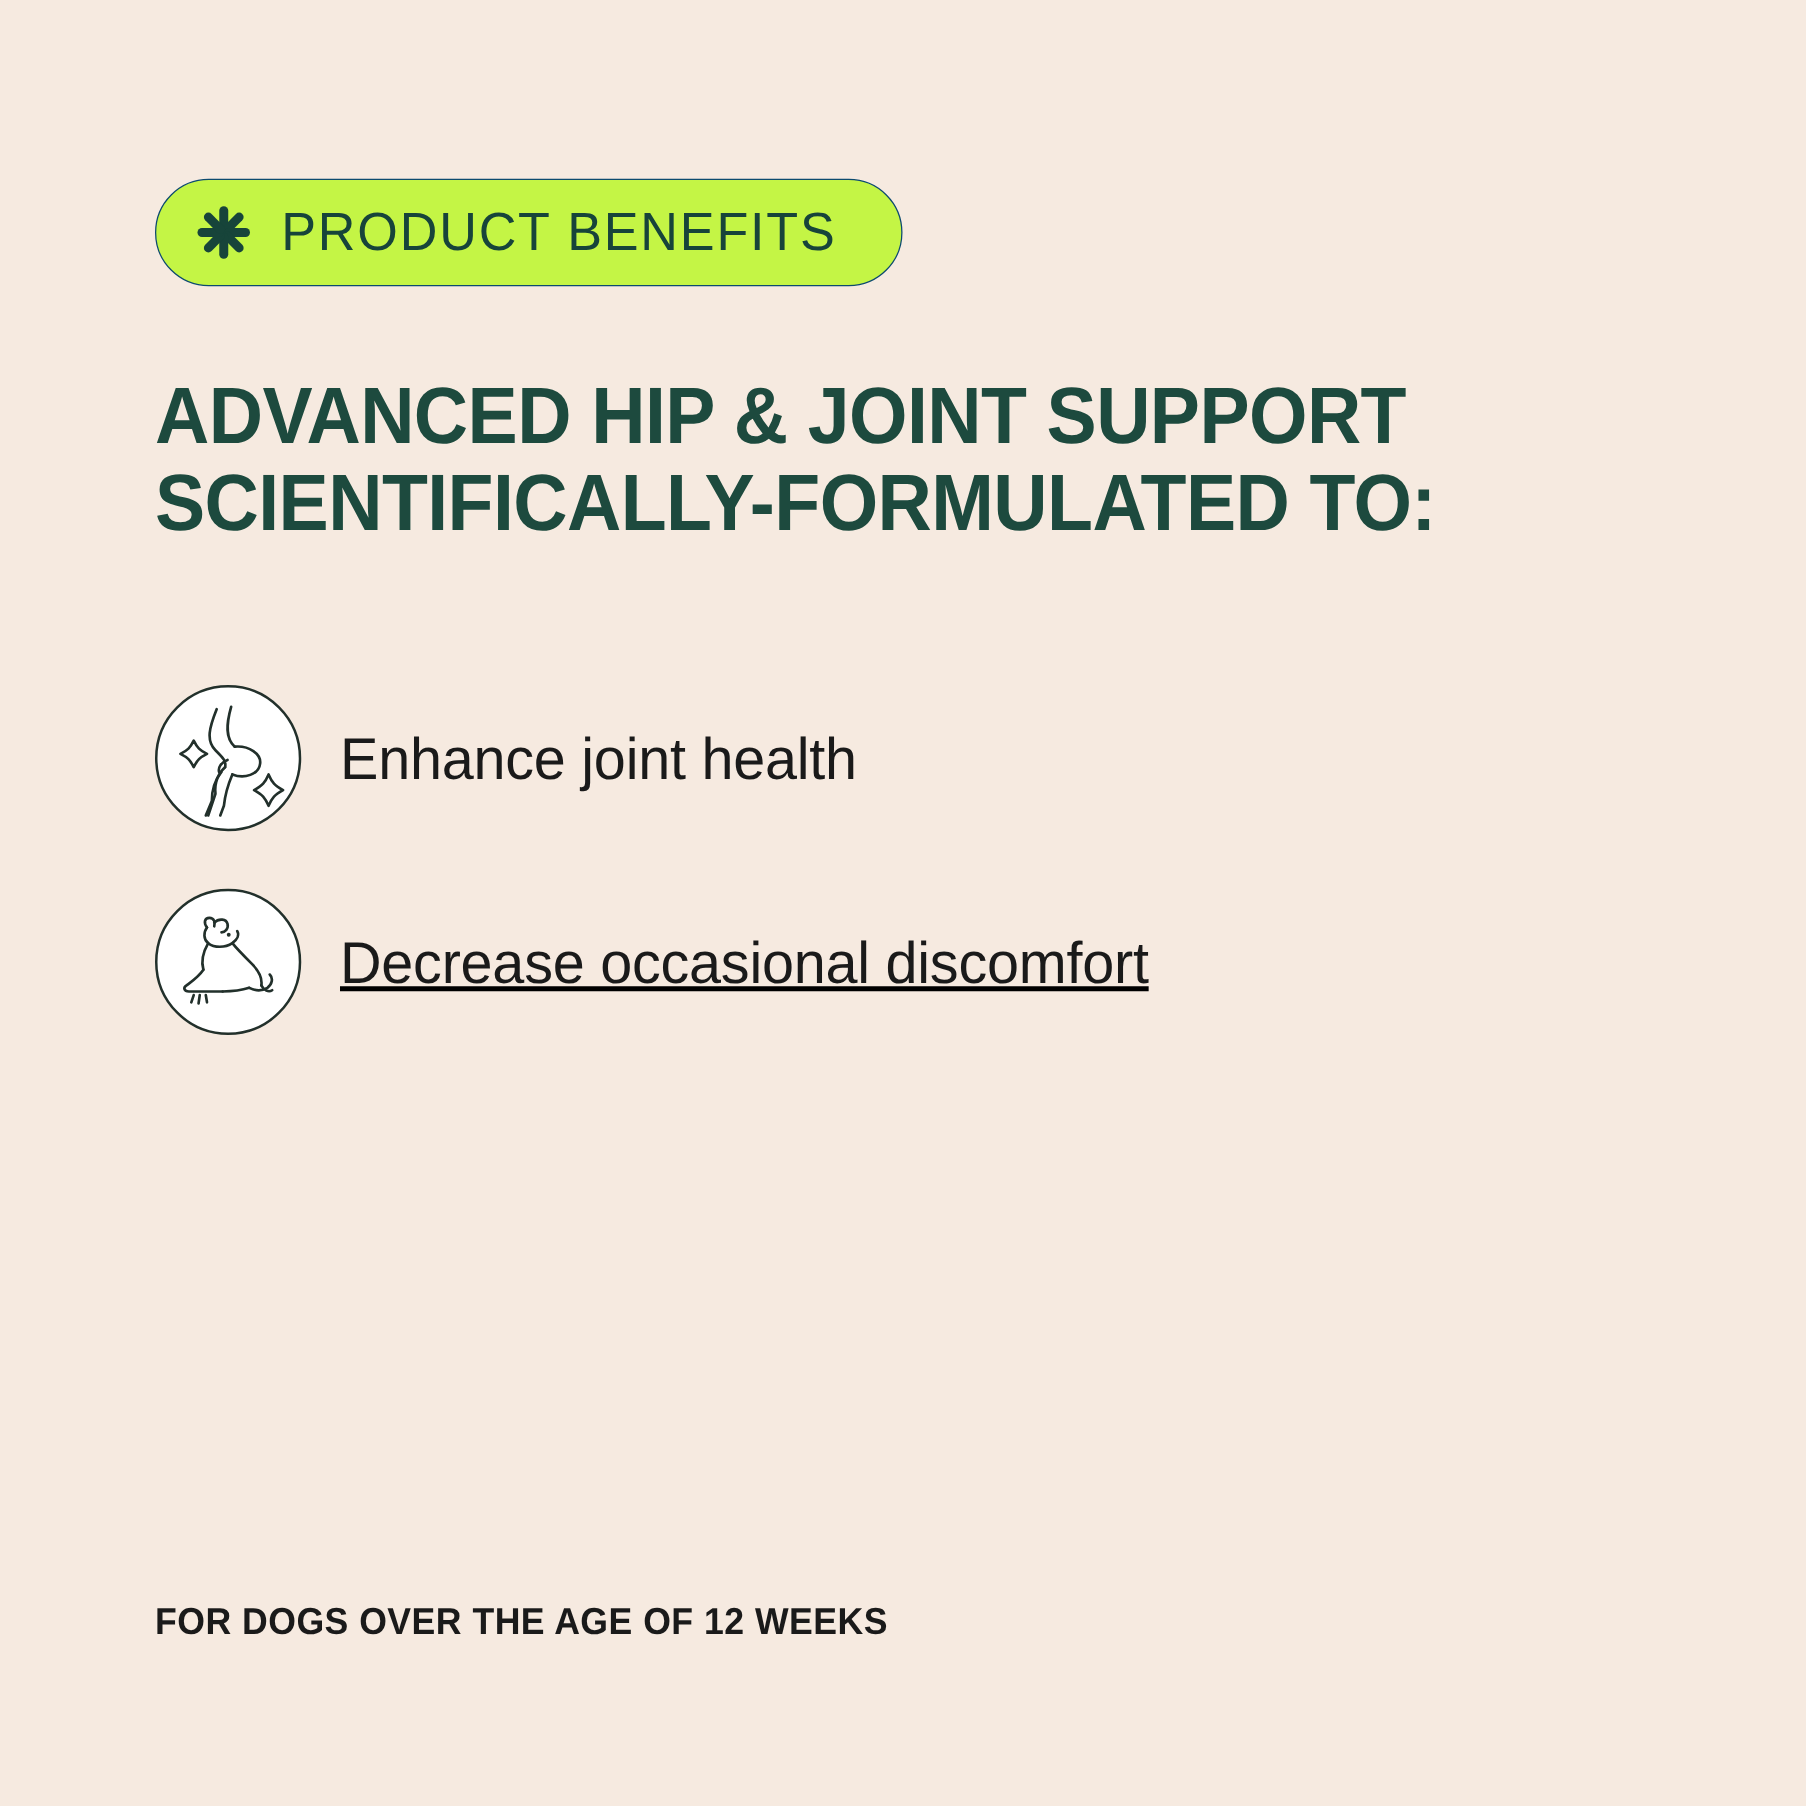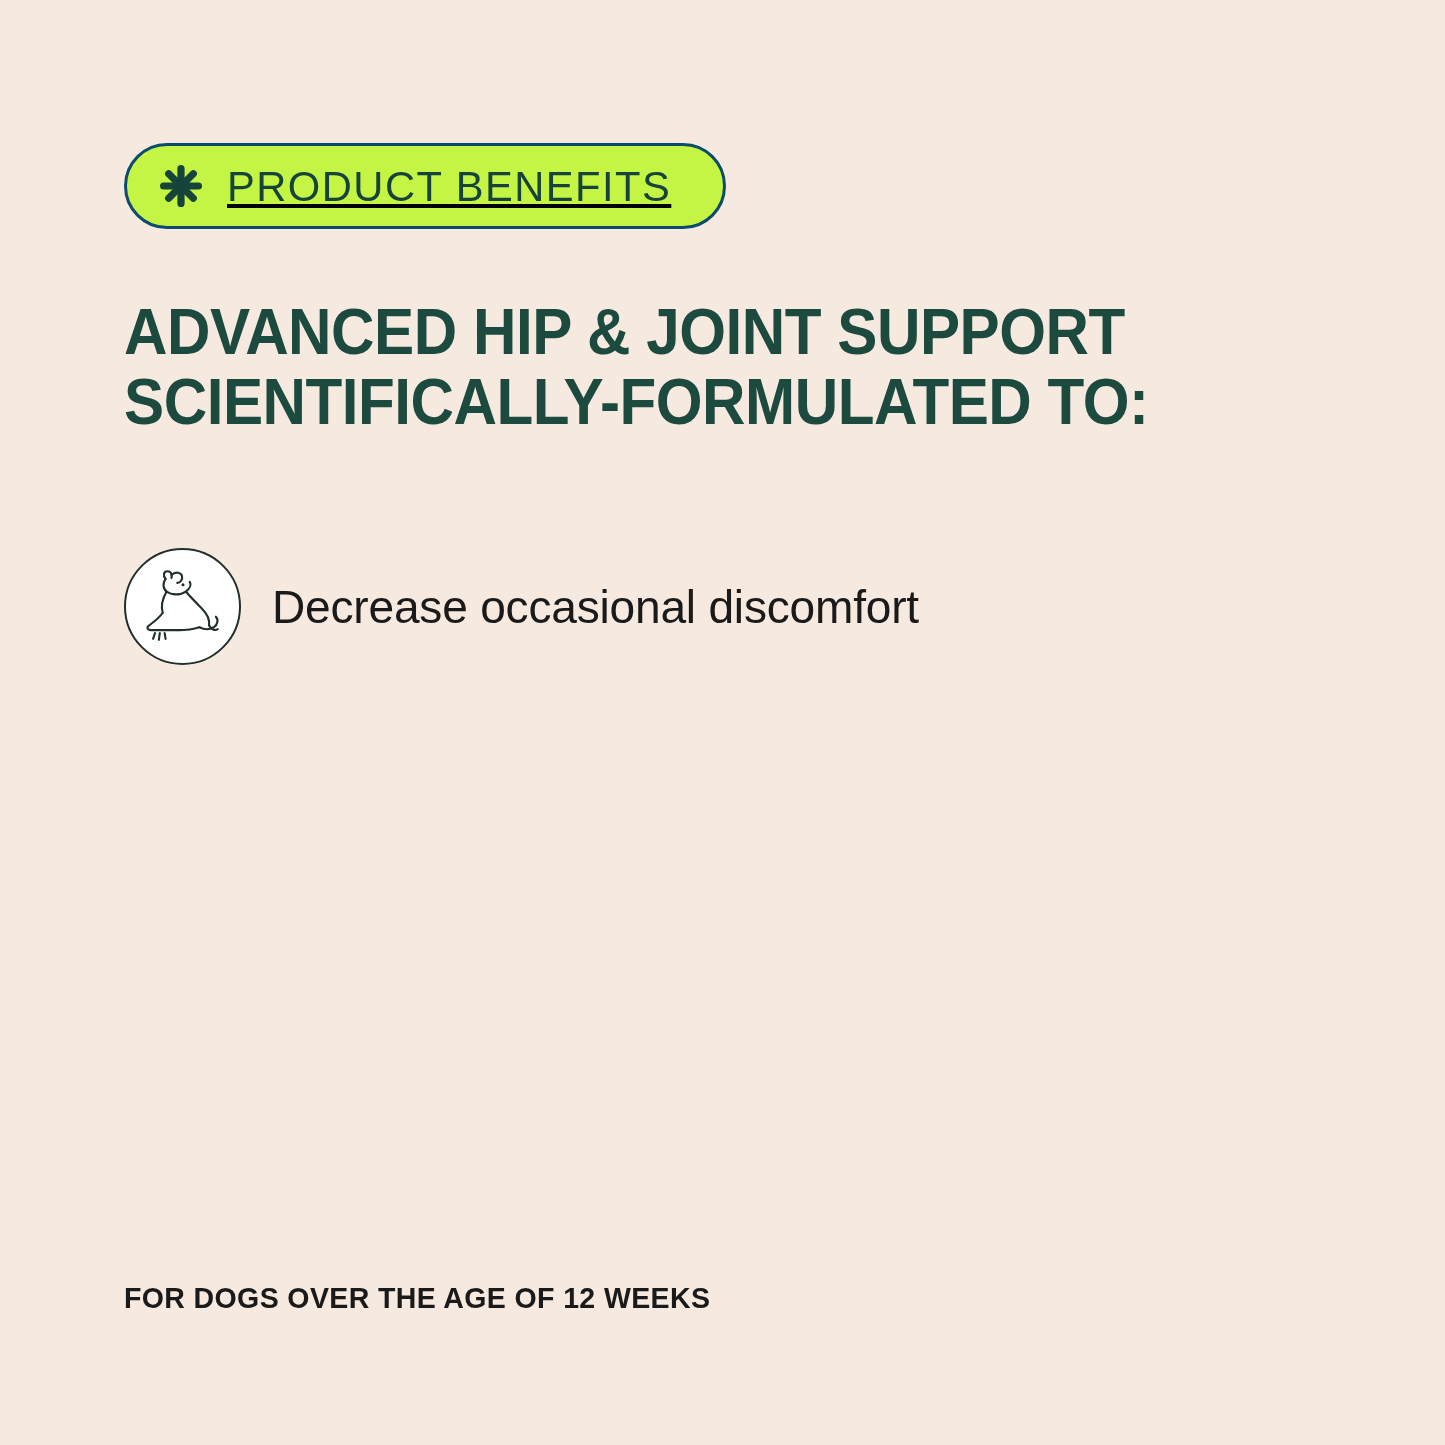--- a/index.html
+++ b/index.html
@@ -28,23 +28,22 @@
     top:143px;
     left:124px;
   }
   .badge {
     display:inline-flex;
     align-items:center;
     gap:22px;
     height:86px;
     padding:0 38px 0 30px;
     background:#C4F545;
-    border:3px solid #0c4a6e;
+    border:1px solid #0c4a6e;
     border-radius:999px;
-    text-decoration:underline;
   }
   .badge-asterisk {
     display:block;
     width:48px;
     height:48px;
     flex:0 0 auto;
   }
   .badge-label {
     font-size:43px;
     line-height:1;
@@ -77,21 +76,21 @@
     position:absolute;
     top:548px;
     left:124px;
   }
   .benefit-row {
     display:flex;
     align-items:center;
     height:117px;
     margin-bottom:46px;
   }
-  .benefit-row:last-child { margin-bottom:0; }
+  .benefit-row:last-child { margin-bottom:0;text-decoration:underline; }
 
   .benefit-icon {
     width:117px;
     height:117px;
     flex:0 0 auto;
     border-radius:50%;
     background:#FFFFFF;
     border:2px solid #22302B;
     display:flex;
     align-items:center;
@@ -154,20 +153,40 @@
     </div>
   </div>
 
   <h1 class="heading">
     <span class="hl">ADVANCED HIP &amp; JOINT SUPPORT</span>
     <span class="hl">SCIENTIFICALLY-FORMULATED TO:</span>
   </h1>
 
   <div class="benefits">
 
+    <div class="benefit-row">
+      <span class="benefit-icon">
+        <svg viewBox="0 0 117 117" aria-hidden="true">
+          <g fill="none" stroke="#22302B" stroke-width="2.2" stroke-linecap="round" stroke-linejoin="round">
+            <path d="M49 18 C43 33, 40 44, 48 52 C55 59, 57 61, 56 66"></path>
+            <path d="M61 16 C57 30, 56 42, 64 49"></path>
+            <path d="M64 49 C76 48, 86 55, 85 63 C84 72, 72 76, 62 72"></path>
+            <path d="M56 66 C51 70, 47 78, 48 88 L42 106"></path>
+            <path d="M62 72 C59 79, 56 88, 55 98 L52 106"></path>
+            <path d="M53 70 C48 76, 45 84, 45 94 L40 106"></path>
+            <path d="M58 60 C53 62, 50 66, 51 70"></path>
+          </g>
+          <g fill="none" stroke="#22302B" stroke-width="2.2" stroke-linejoin="round">
+            <path d="M30 44 C33 50, 35 52, 41 55 C35 58, 33 60, 30 66 C27 60, 25 58, 19 55 C25 52, 27 50, 30 44 Z"></path>
+            <path d="M92 72 C95 79, 97 81, 104 85 C97 89, 95 91, 92 98 C89 91, 87 89, 80 85 C87 81, 89 79, 92 72 Z"></path>
+          </g>
+        </svg>
+      </span>
+      <span class="benefit-label">Enhance joint health</span>
+    </div>
 
 
 
     <div class="benefit-row">
       <span class="benefit-icon">
         <svg viewBox="0 0 117 117" aria-hidden="true">
           <g fill="none" stroke="#22302B" stroke-width="2.2" stroke-linecap="round" stroke-linejoin="round">
             <path d="M41 30 C38 26, 39 22, 43 22 C47 22, 48 26, 47 29"></path>
             <path d="M47 26 C51 22, 57 23, 58 27 C59 31, 56 34, 53 34"></path>
             <path d="M41 30 C38 34, 38 40, 42 43 C47 47, 56 47, 62 43 C66 40, 68 36, 66 33"></path>

